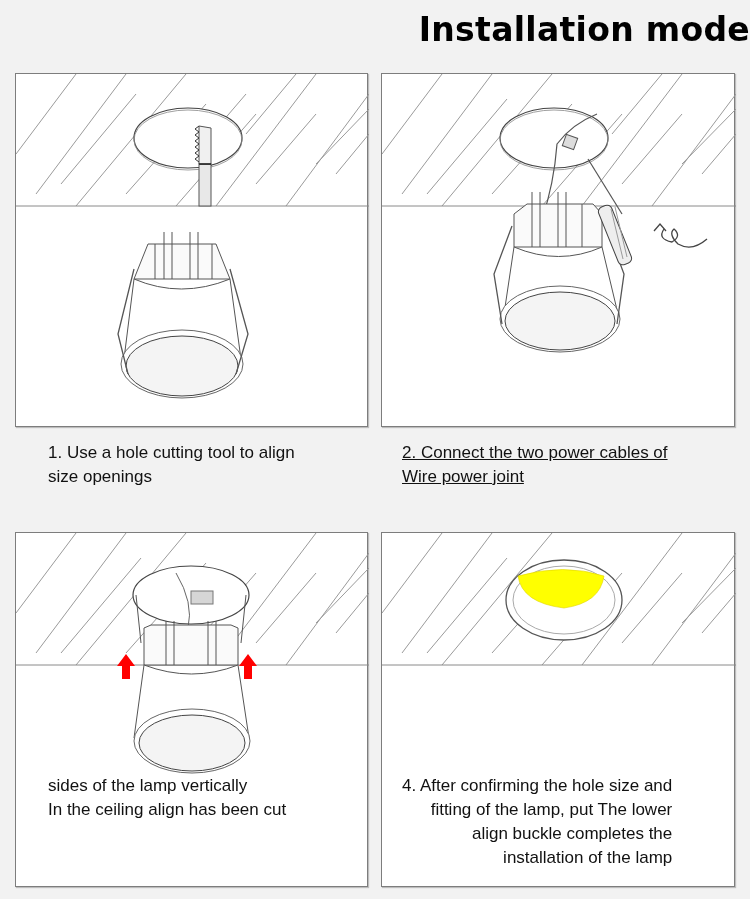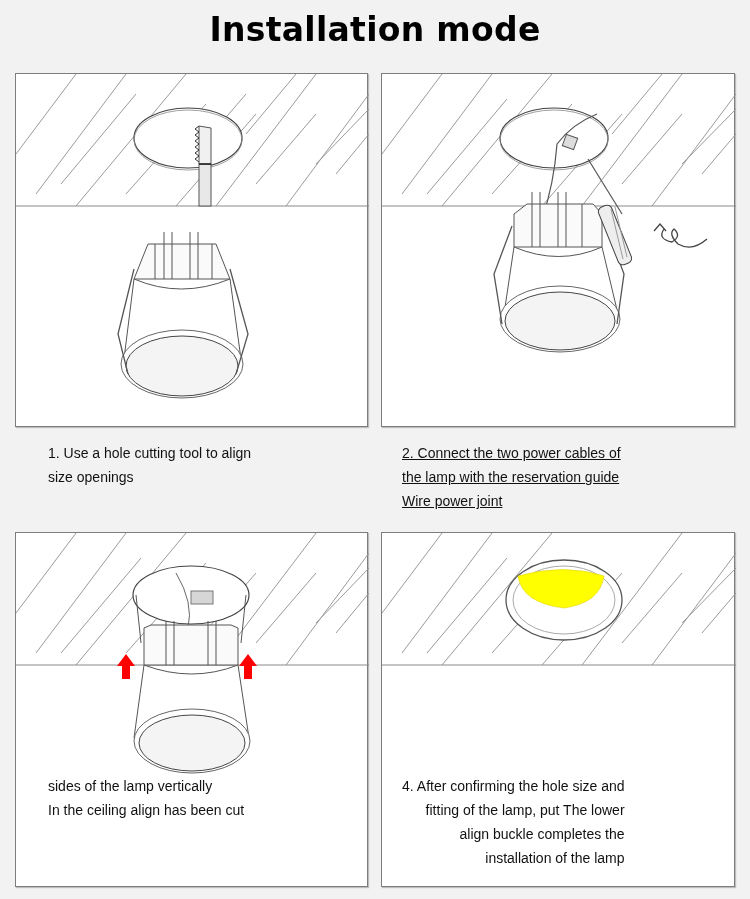--- a/index.html
+++ b/index.html
@@ -1,31 +1,31 @@
 <!DOCTYPE html>
 <html><head>
 <meta charset="utf-8">
 <style>
   html, body { margin: 0; padding: 0; }
   body {
     width: 750px; height: 899px; background: #f2f2f2; position: relative; overflow: hidden;
     font-family: "Liberation Sans", sans-serif;
   }
   .title {
-    position: absolute; left: 0; top: 10px; width: 750px; text-align: center;
+    position: absolute; left: 0; top: 10px; width: 750px; text-align: right;
     font-family: "DejaVu Sans", sans-serif; font-weight: bold; font-size: 33px; color: #000;
     letter-spacing: 0.3px;
   }
   .panel {
     position: absolute; background: #fff; border: 1.5px solid #7d7d7d; box-sizing: border-box;
     box-shadow: 1px 1px 1px #bdbdbd;
   }
   .panel svg { position: absolute; left: 0; top: 0; }
   .caption {
-    position: absolute; font-size: 14px; line-height: 24px; color: #111;
+    position: absolute; font-size: 17px; line-height: 24px; color: #111;
     font-family: "Liberation Sans", sans-serif;
   }
   .caption div { white-space: nowrap; }
 </style>
 </head>
 <body>
 
 <div class="title">Installation mode</div>
 
 <div class="panel" style="left:15px; top:73px; width:353px; height:354px;">
@@ -133,21 +133,20 @@
     </g>
 
     <g fill="none" stroke="#444" stroke-width="1.3">
       <path d="M282 155 Q275 165 290 168 Q300 162 292 155 Q286 160 296 170 Q310 178 325 165"></path>
       <polyline points="272,157 278,150 284,157"></polyline>
     </g>
   </svg>
 </div>
 <div class="caption" style="left:402px; top:441px;text-decoration:underline;">
   <div>2. Connect the two power cables of</div>
-  <div>the lamp with the reservation guide</div>
   <div>Wire power joint</div>
 </div>
 
 <div class="panel" style="left:15px; top:532px; width:353px; height:355px;">
   <svg width="353" height="355" viewBox="0 0 353 355">
     <defs>
       <clipPath id="c3">
           <rect x="0" y="0" width="353" height="132"></rect>
         </clipPath>
     </defs>

